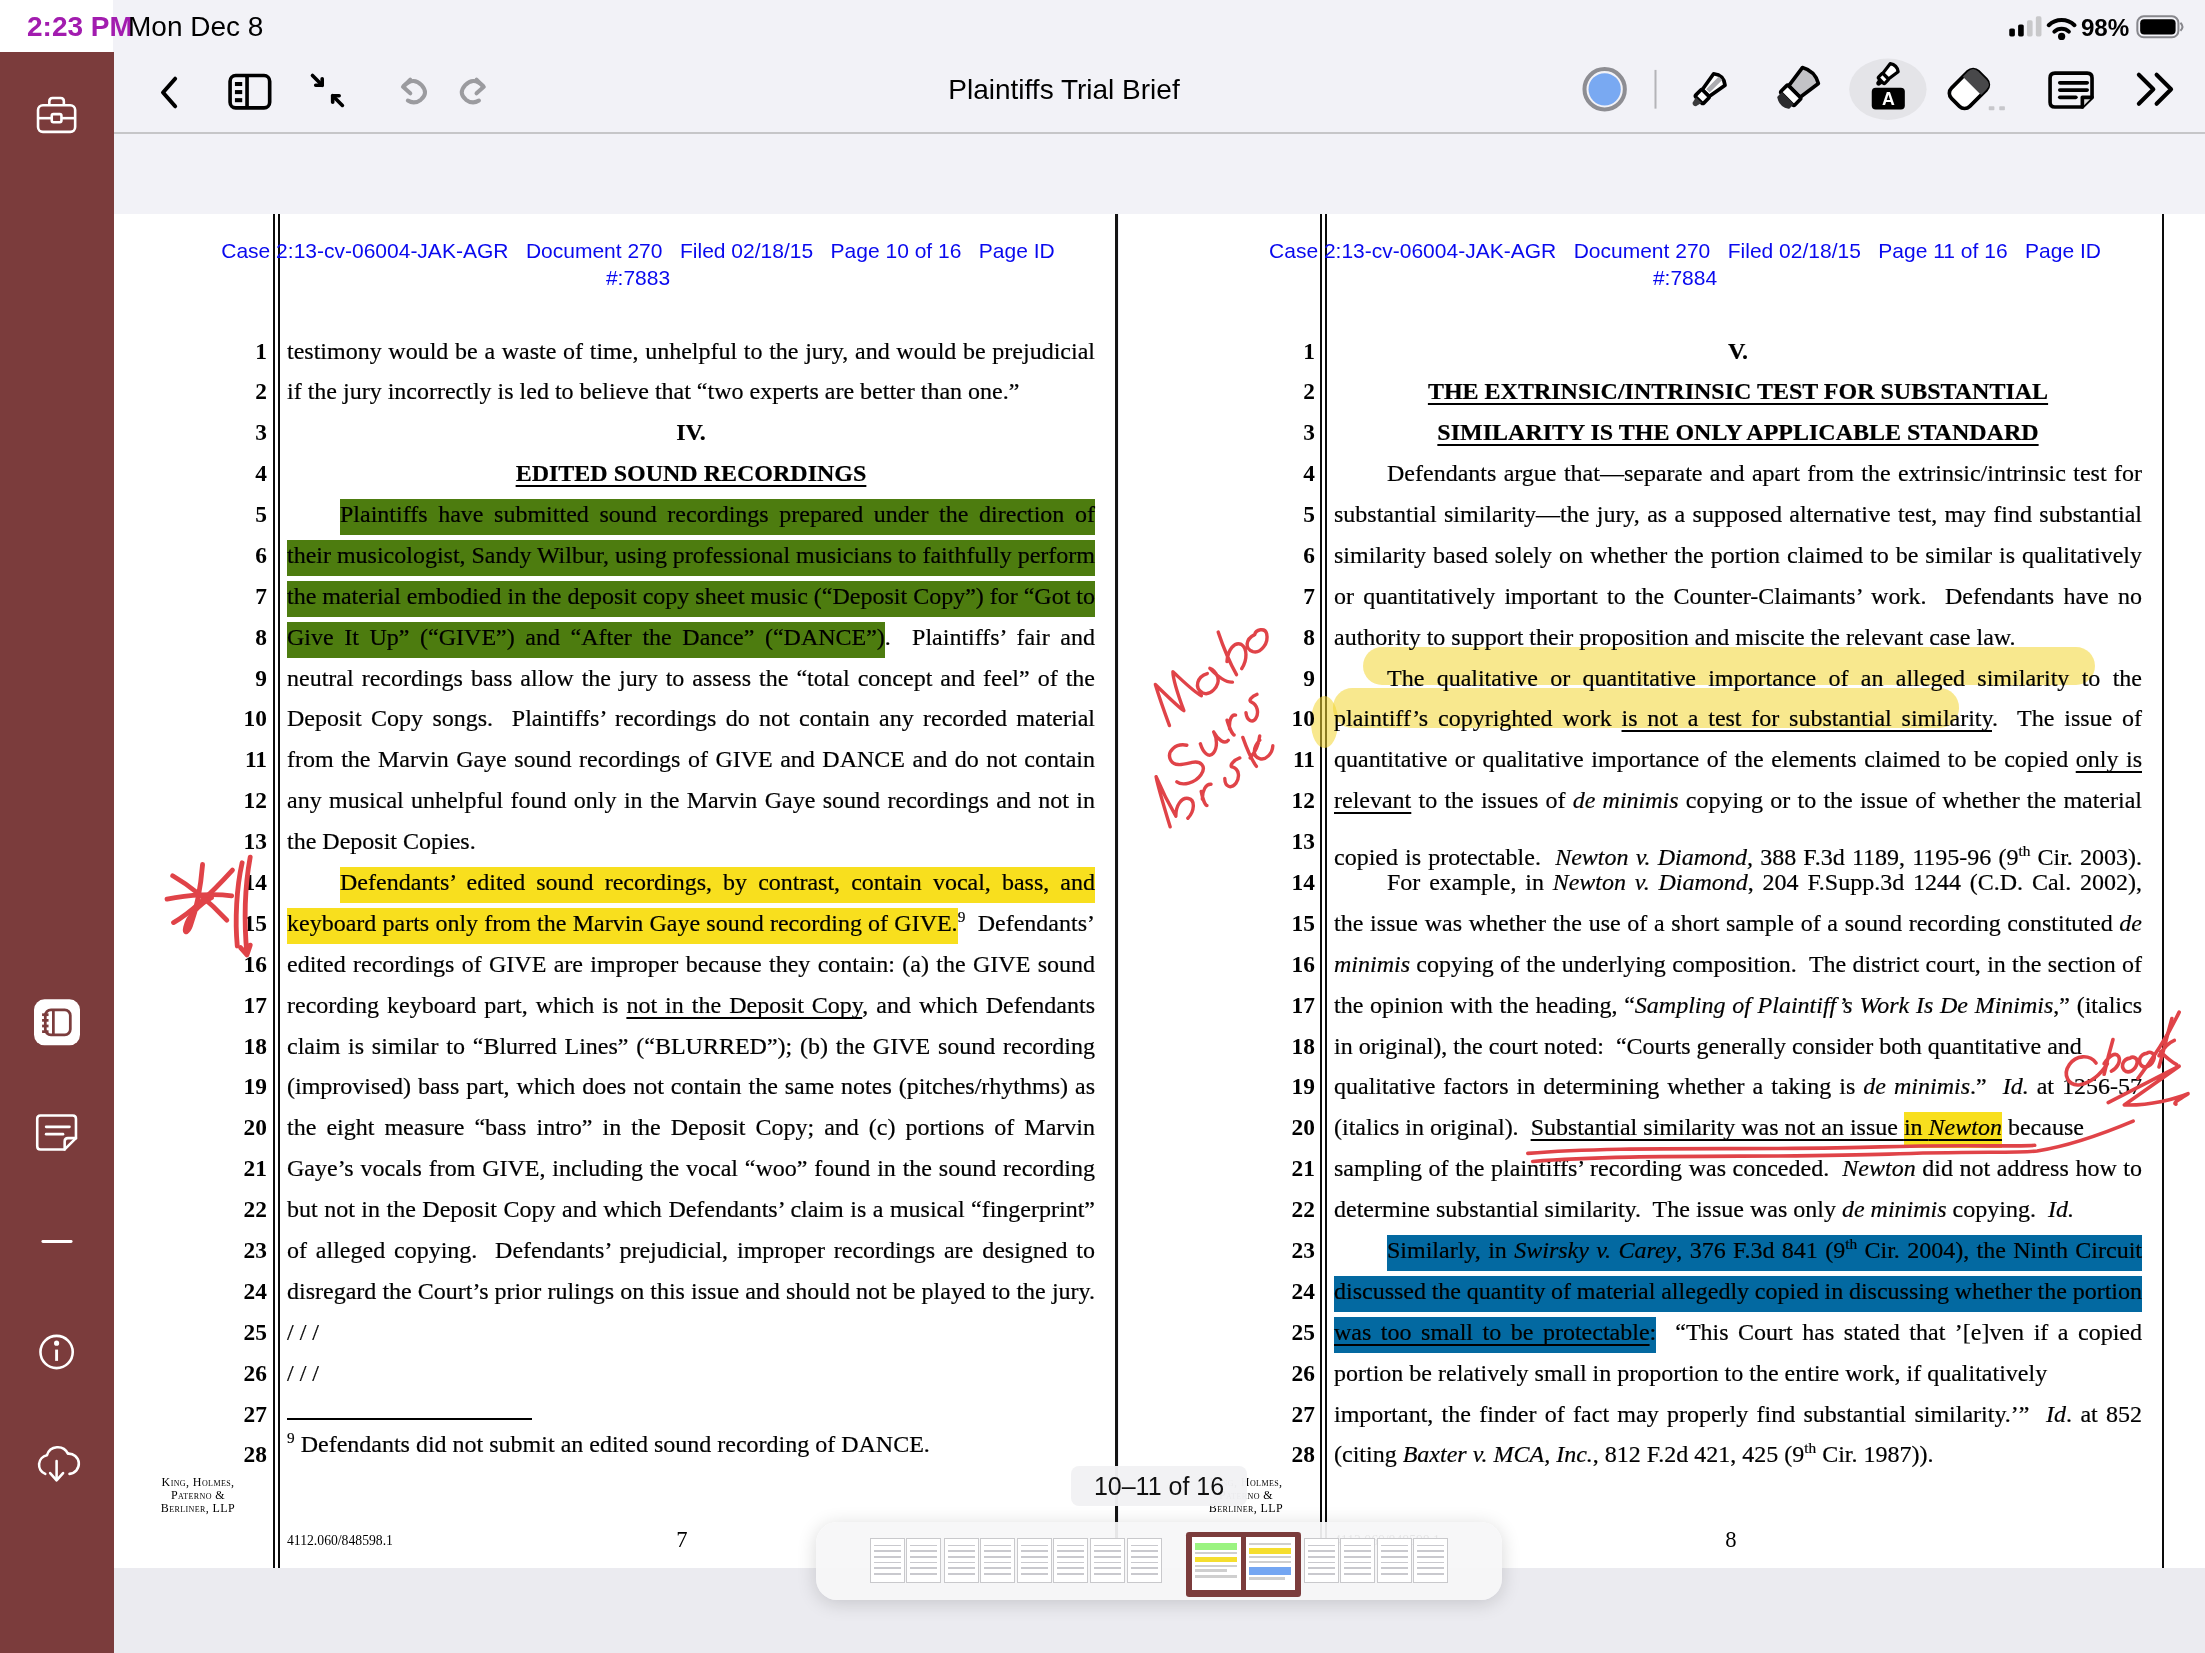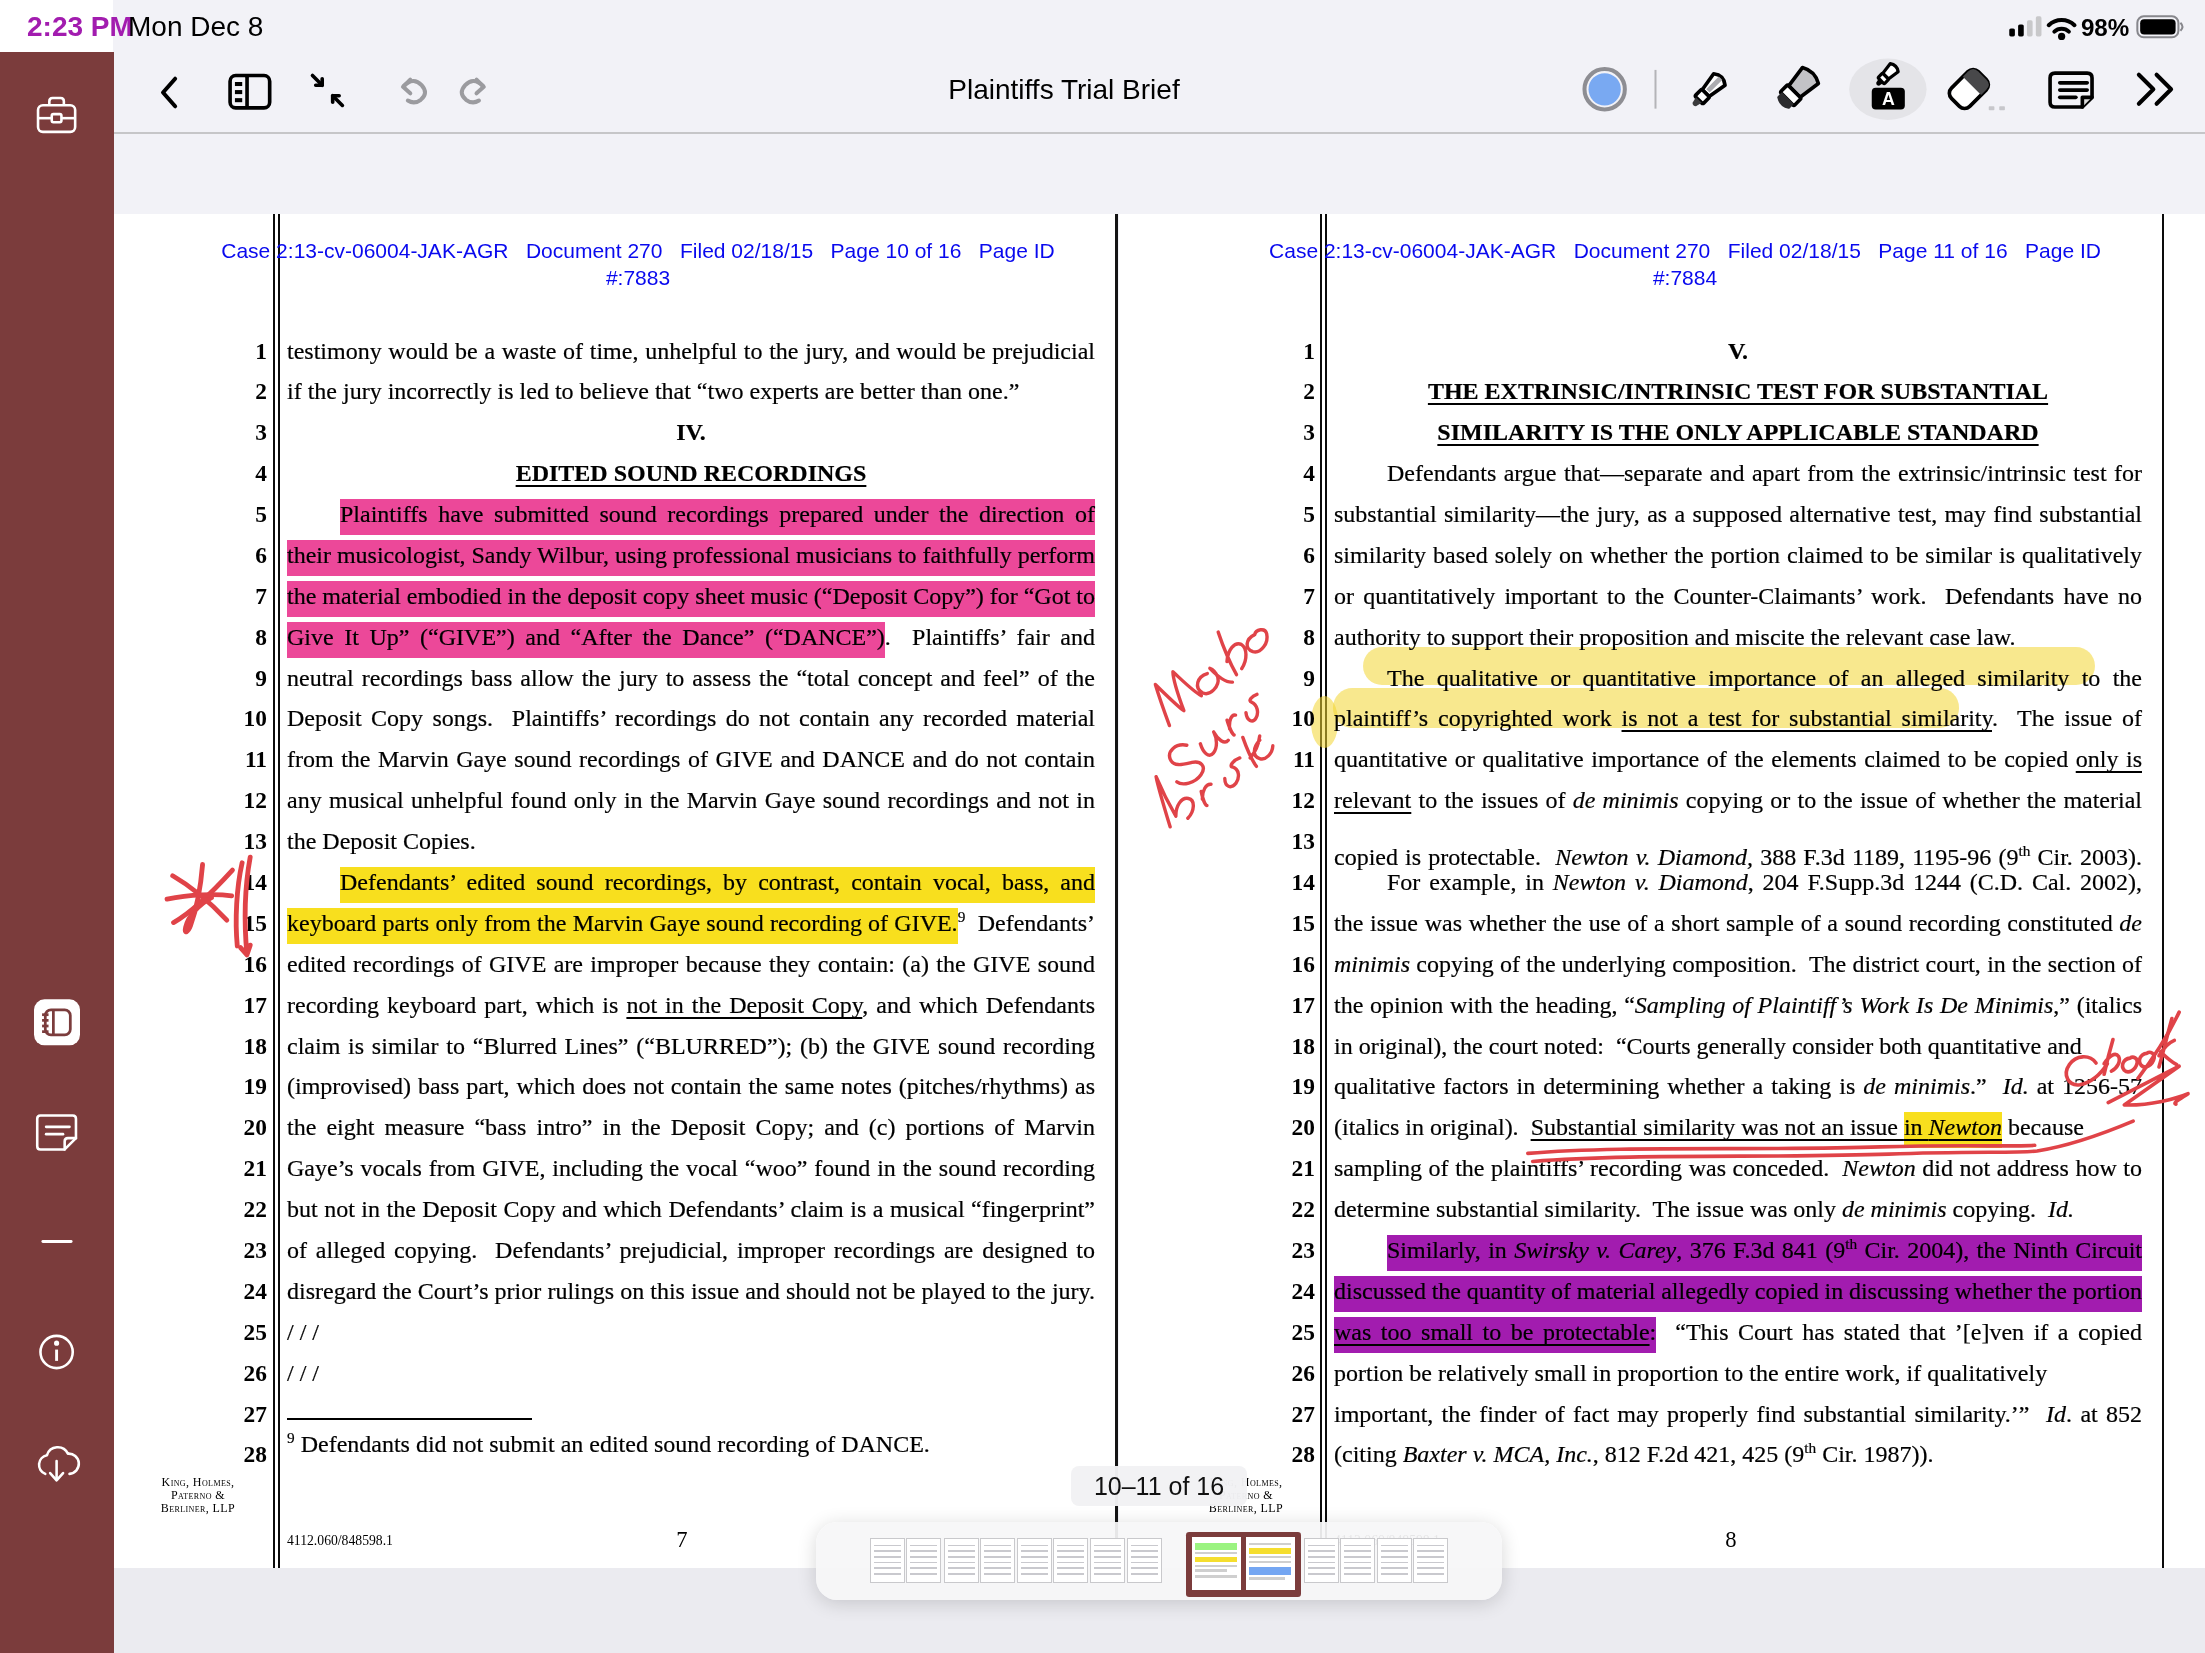--- a/index.html
+++ b/index.html
@@ -20,23 +20,23 @@
 #below{left:114px;top:1568px;width:2091px;height:86px;background:#EBEBF0;}
 .vrule{top:214px;width:2.4px;height:1354px;background:#0a0a0a;}
 .hdr{font-size:21px;color:#0909EE;white-space:nowrap;transform:translateX(-50%);z-index:5;}
 .l{font-family:"Liberation Serif", serif;font-size:24px;-webkit-text-stroke:0.2px #000;line-height:37px;height:37px;
    width:808px;white-space:nowrap;color:#000;z-index:5;}
 .j{text-align:justify;text-align-last:justify;white-space:normal;word-spacing:-0.4px;}
 .c{text-align:center;font-weight:700;}
 .num{font-family:"Liberation Serif", serif;font-size:23.4px;line-height:37px;height:37px;
      font-weight:700;width:65px;text-align:right;white-space:nowrap;z-index:5;}
 .tab{display:inline-block;width:53px;}
-.hg{background:#ec4899;padding:1.6px 0 8px;}
+.hg{background:#4d7c0f;padding:1.6px 0 8px;}
 .hy{background:#F8DF1E;padding:1.6px 0 8px;}
-.hb{background:#a21caf;padding:1.6px 0 8px;margin-top:40px;}
+.hb{background:#0369a1;padding:1.6px 0 8px;margin-top:40px;}
 i{font-style:italic;}
 u{text-decoration-thickness:2px;text-underline-offset:4px;text-decoration-skip-ink:none;}
 sup{font-size:15.3px;vertical-align:baseline;position:relative;top:-9px;line-height:0;}
 .marker{background:rgba(242,214,50,0.55);border-radius:19.4px;z-index:4;}
 .foot{font-family:"Liberation Serif", serif;font-size:12px;line-height:13px;color:#000;z-index:5;}
 .sc{font-variant:small-caps;letter-spacing:0.4px;text-align:center;transform:translateX(-50%);}
 .pno{font-family:"Liberation Serif", serif;font-size:22.6px;color:#000;transform:translateX(-50%);z-index:5;}
 
 #thbar{left:816px;top:1522px;width:686px;height:78px;border-radius:21px;
   background:rgba(246,246,248,0.93);box-shadow:0 3.2px 19.4px rgba(0,0,0,0.16);z-index:20;}

